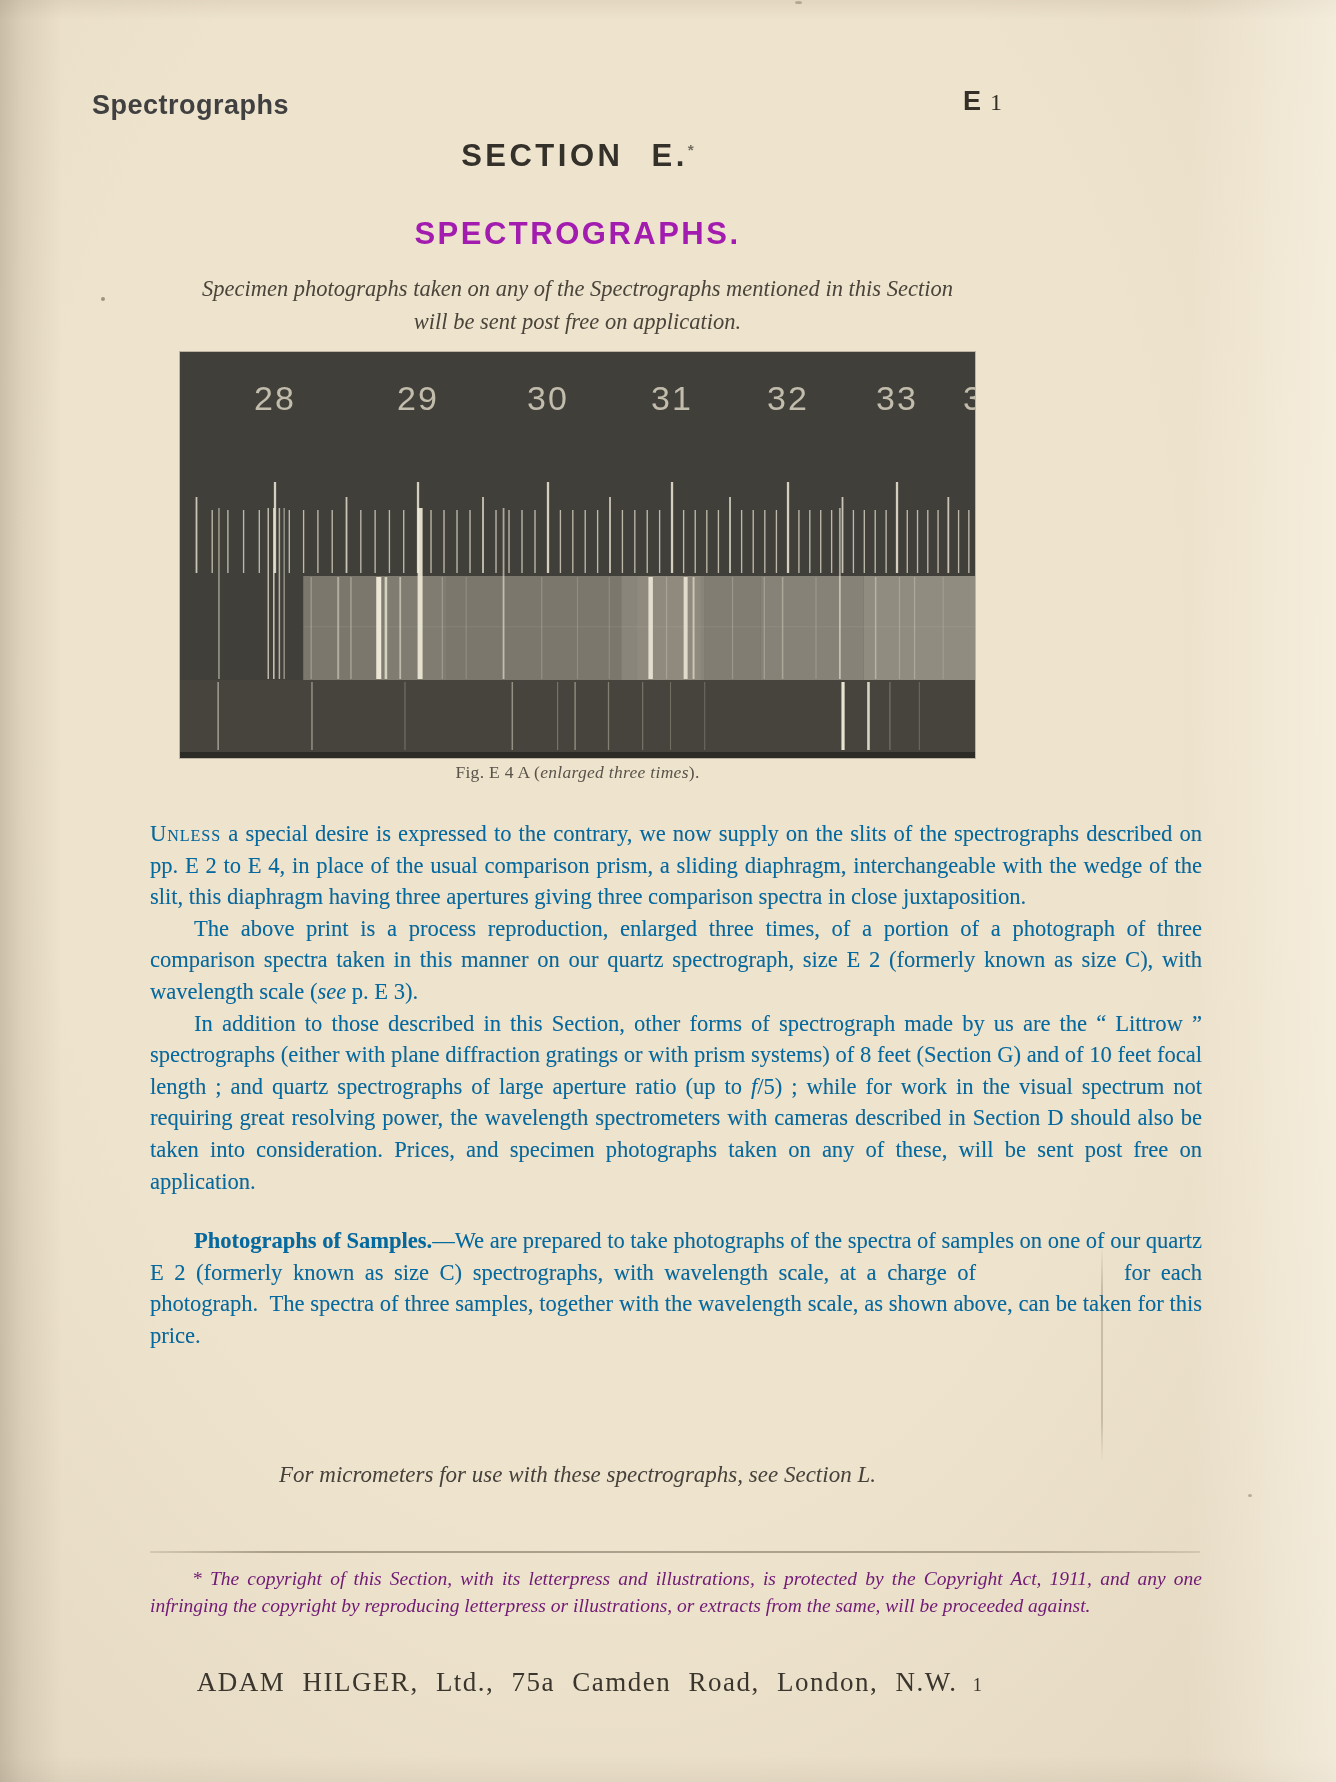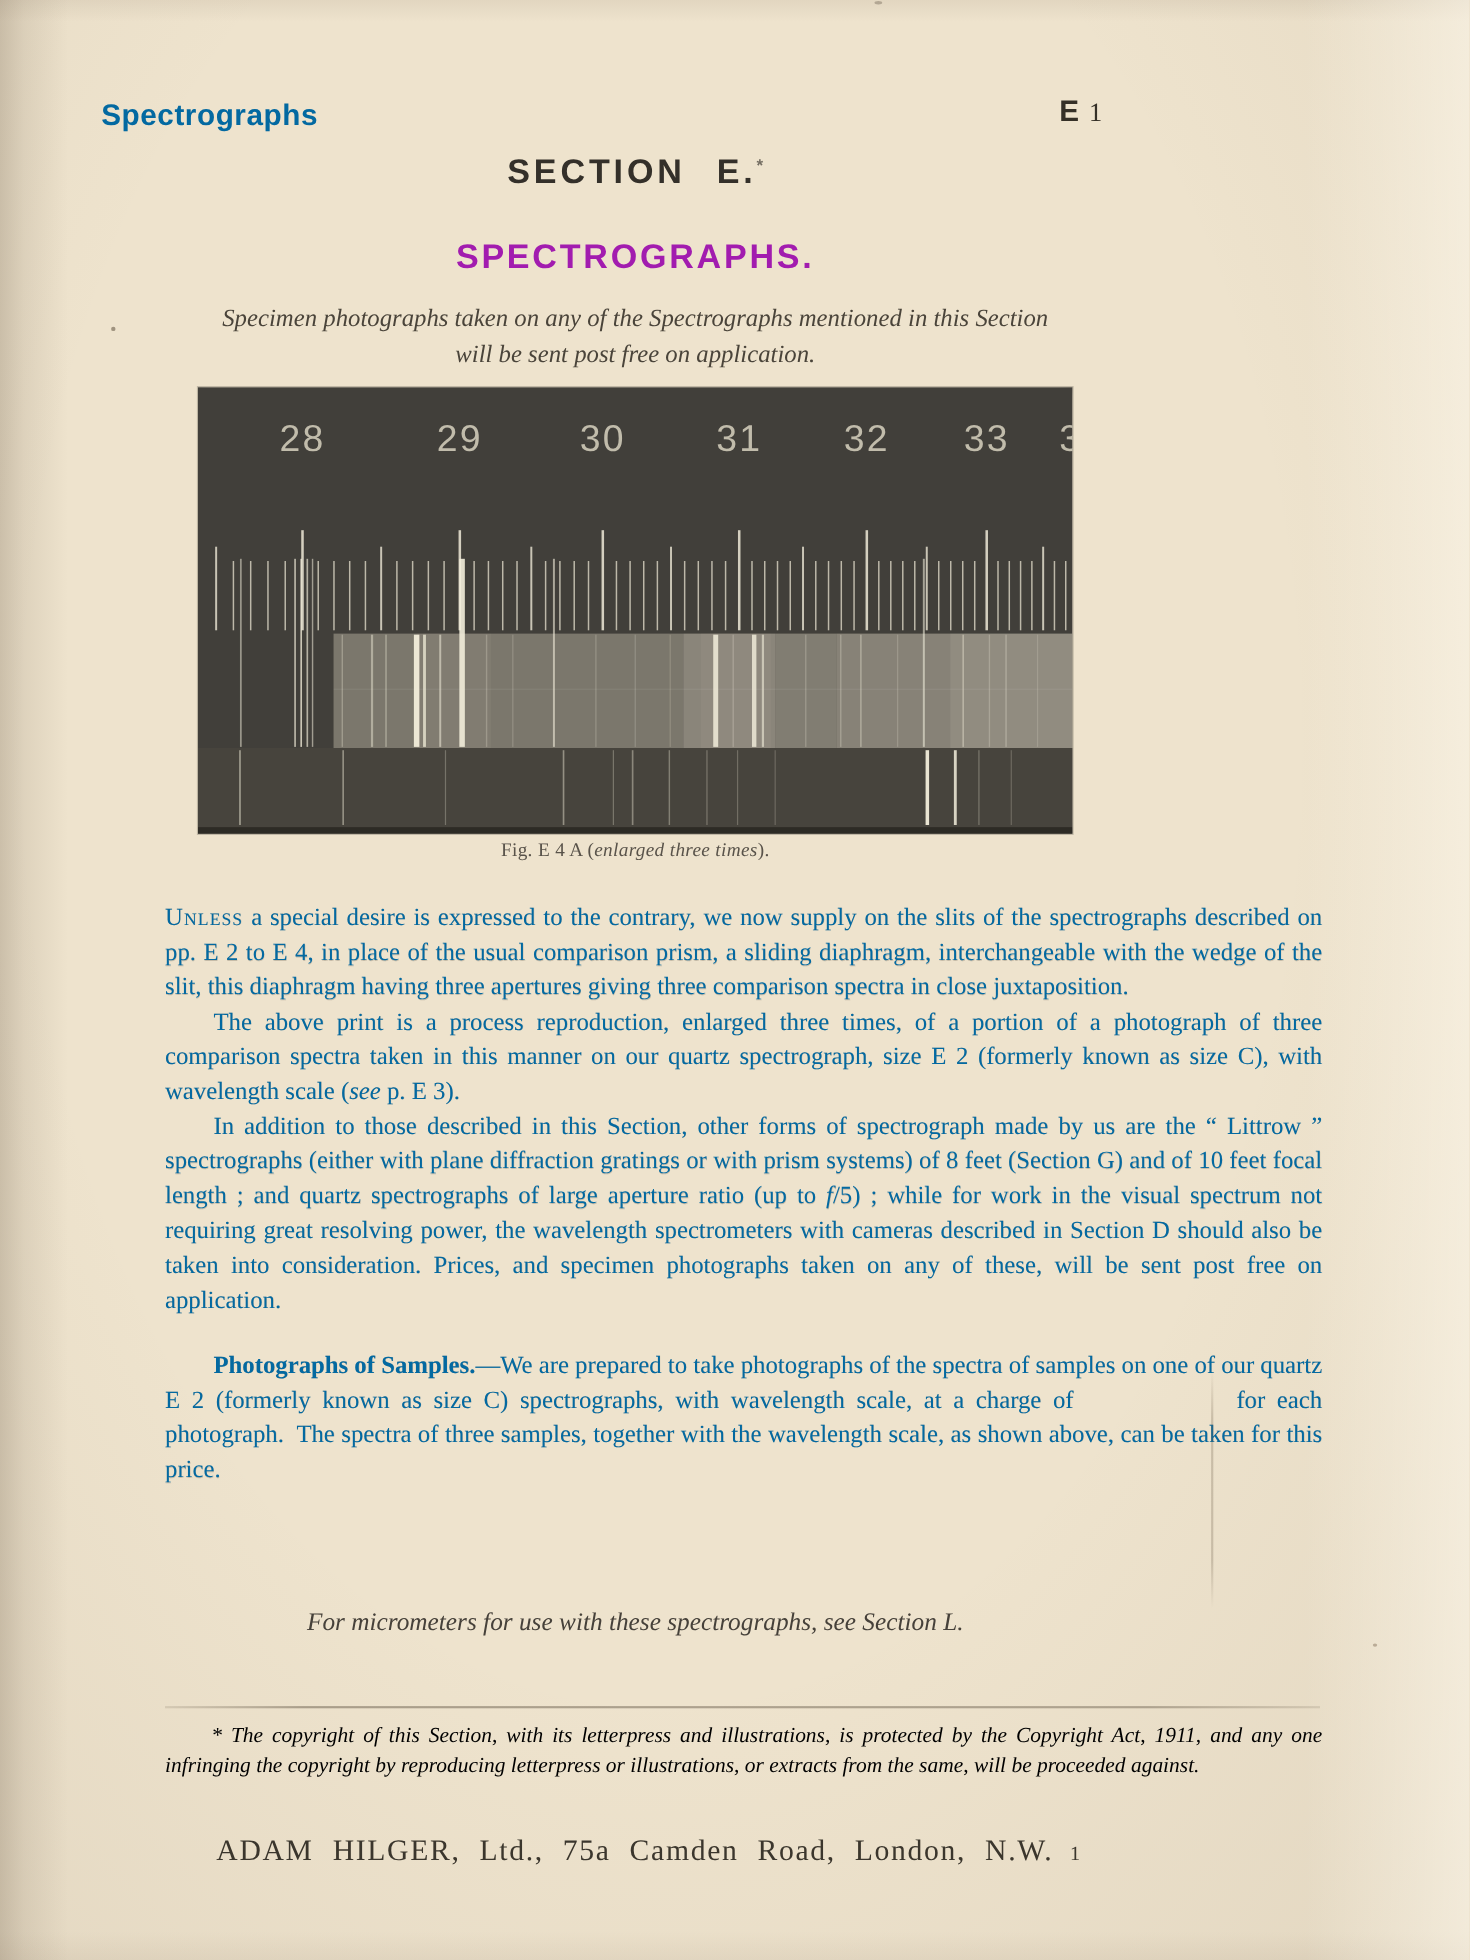--- a/index.html
+++ b/index.html
@@ -14,21 +14,21 @@
     background:
       linear-gradient(90deg, rgba(125,110,90,.30) 0px, rgba(125,110,90,.14) 22px, rgba(125,110,90,0) 62px),
       linear-gradient(270deg, rgba(255,250,238,.55) 0px, rgba(255,250,238,0) 150px),
       linear-gradient(180deg, rgba(120,100,80,.10) 0px, rgba(120,100,80,0) 20px),
       linear-gradient(0deg, rgba(120,100,80,.08) 0px, rgba(120,100,80,0) 26px),
       radial-gradient(ellipse at 45% 38%, rgba(0,0,0,0) 55%, rgba(110,90,65,.09) 100%);
   }
   .running-head{
     position:absolute;left:92px;top:90px;
     font-family:"Liberation Sans","DejaVu Sans",sans-serif;
-    font-weight:700;font-size:27px;letter-spacing:.5px;color:#0369a1;
+    font-weight:700;font-size:27px;letter-spacing:.5px;color:#404040;
   }
   .page-label{position:absolute;left:963px;top:86px;color:#353027;}
   .page-label .pl-letter{font-family:"Liberation Sans","DejaVu Sans",sans-serif;font-weight:700;font-size:27px;}
   .page-label .pl-num{font-family:"Liberation Serif",serif;font-size:24px;margin-left:9px;}
   .narrow-col{position:absolute;left:150px;width:855px;text-align:center;}
   .section-title{top:138px;font-family:"Liberation Sans","DejaVu Sans",sans-serif;
     font-weight:700;font-size:31px;letter-spacing:3.5px;word-spacing:16px;color:#34302a;}
   .seg-ast{font-size:.5em;vertical-align:super;opacity:.65;letter-spacing:0;}
   .main-title{top:216px;font-family:"Liberation Sans","DejaVu Sans",sans-serif;
     font-weight:700;font-size:31px;letter-spacing:2.5px;color:#a21caf;}
@@ -49,21 +49,21 @@
   }
   .body-text p{margin:0;}
   .body-text p.indent{text-indent:44px;}
   .body-text p.space-before{margin-top:28px;}
   .notes{top:1456px;left:150px;width:855px;font-style:italic;font-size:23px;line-height:37px;color:#46413a;}
   .rule{position:absolute;left:150px;top:1551px;width:1050px;height:2px;
     background:linear-gradient(90deg, rgba(125,113,95,.2), rgba(125,113,95,.6) 12%, rgba(125,113,95,.55) 85%, rgba(125,113,95,.2));}
   .footnote{
     position:absolute;left:150px;top:1566px;width:1052px;
     font-style:italic;font-size:19.5px;line-height:26.5px;text-align:justify;
-    text-indent:42px;color:#000000;
+    text-indent:42px;color:#701a75;
   }
   .footer-line{
     position:absolute;left:150px;top:1642px;width:880px;text-align:center;
     font-size:27px;letter-spacing:1.5px;word-spacing:9px;color:#3b362d;margin-top:25px;
   }
   .crease{position:absolute;left:1101px;top:1246px;width:2px;height:216px;
     background:linear-gradient(180deg, rgba(110,95,75,0), rgba(110,95,75,.28) 20%, rgba(110,95,75,.28) 80%, rgba(110,95,75,0));}
   .speck{position:absolute;border-radius:50%;}
   .speck-a{left:101px;top:297px;width:4px;height:4px;background:rgba(95,82,64,.55);}
   .speck-b{left:1248px;top:1494px;width:4px;height:3px;background:rgba(125,105,82,.45);}

